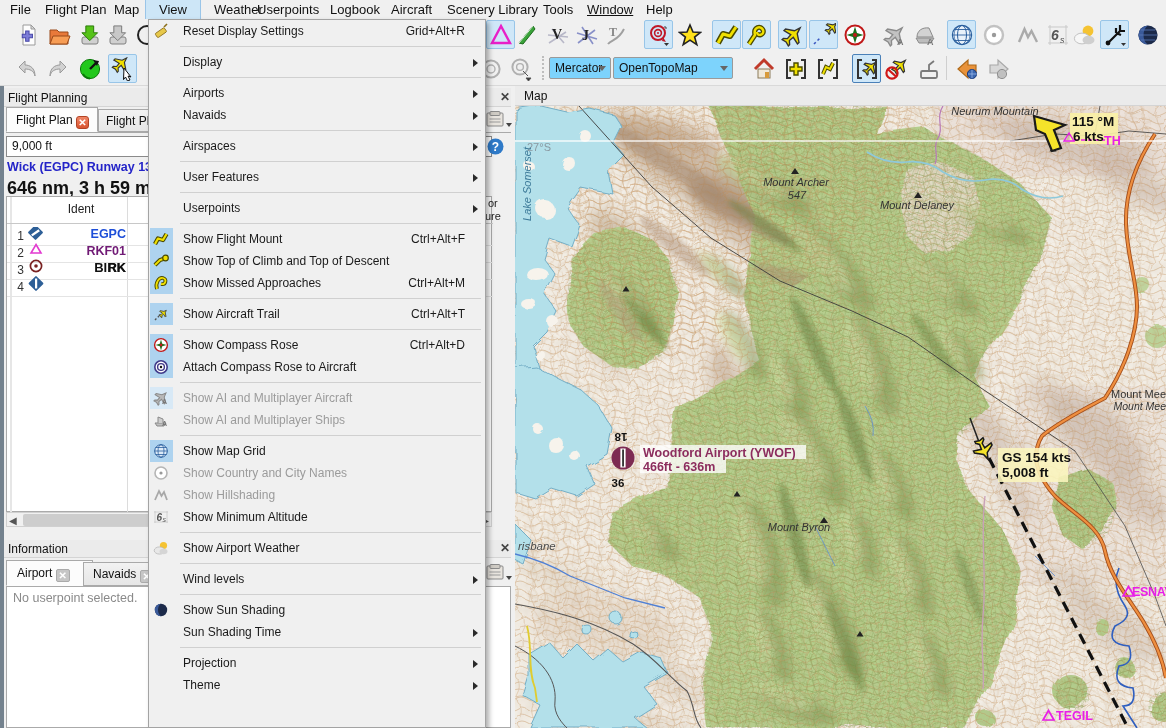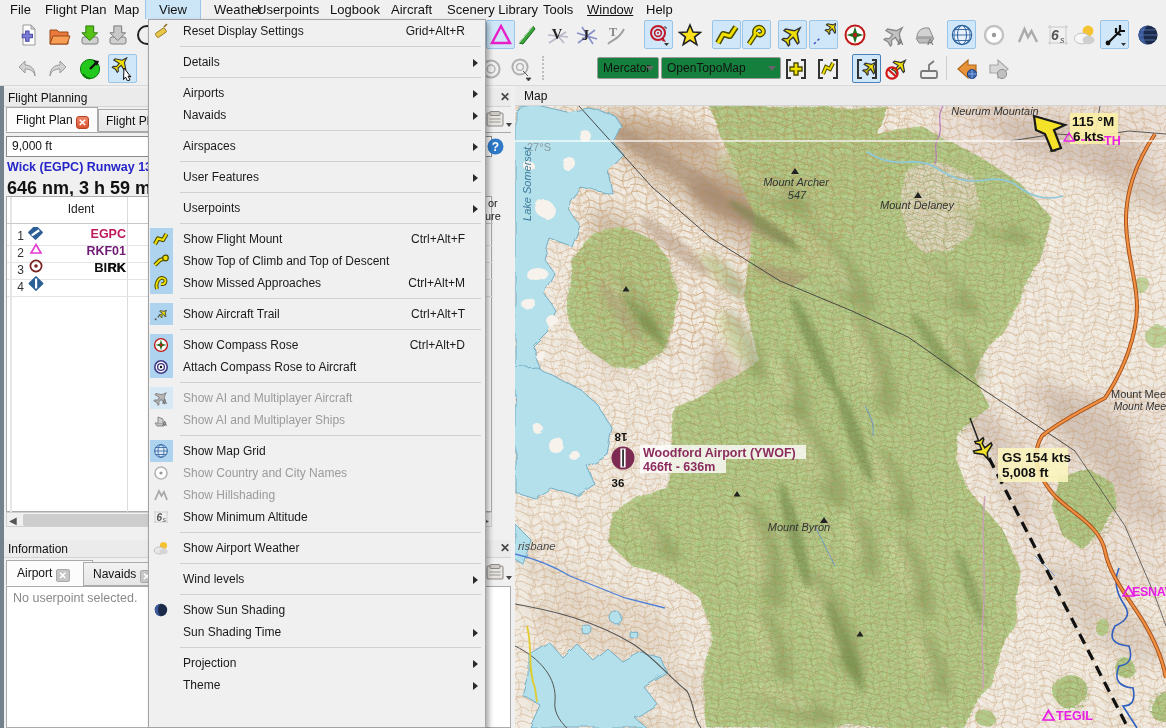--- a/index.html
+++ b/index.html
@@ -9,21 +9,21 @@
 .abs{position:absolute;}
 
 #menubar{position:absolute;left:0;top:0;width:1166px;height:19px;background:#f0f0f0;font-size:13px;color:#111;}
 #menubar span{position:absolute;top:0;height:19px;line-height:19px;}
 #mb-view{background:#cde6f7;outline:1px solid #9ac5e8;}
 
 #tb1{position:absolute;left:0;top:19px;width:1166px;height:33px;background:#f0f0f0;}
 #tb2{position:absolute;left:0;top:52px;width:1166px;height:34px;background:#f0f0f0;border-bottom:1px solid #d9d9d9;}
 .tbtn{position:absolute;width:29px;height:29px;display:flex;align-items:center;justify-content:center;border-radius:2px;}
 .on{background:#cfe7f8;border:1px solid #98c5e8;}
-.combo{position:absolute;height:22px;background:#15803d;border:1px solid #9a9a9a;border-radius:2px;font-size:12px;color:#111;line-height:20px;padding-left:5px;margin-left:48px;}
+.combo{position:absolute;height:22px;background:#7dd3fc;border:1px solid #9a9a9a;border-radius:2px;font-size:12px;color:#111;line-height:20px;padding-left:5px;}
 .combo .arr{position:absolute;right:4px;top:8px;width:0;height:0;border-left:4px solid transparent;border-right:4px solid transparent;border-top:5px solid #666;}
 
 #leftedge{position:absolute;left:0;top:86px;width:4px;height:642px;background:#74828e;}
 .docktitle{position:absolute;background:#ebebeb;border-bottom:1px solid #d4d4d4;font-size:12px;color:#111;}
 .dockx{position:absolute;color:#444;font-size:12px;font-weight:bold;}
 .tab{position:absolute;font-size:12px;color:#111;border:1px solid #a9a9a9;background:linear-gradient(#f2f2f2,#e6e6e6);}
 .tabactive{background:#fcfcfc;border-bottom:1px solid #fcfcfc;}
 .redx{display:inline-block;width:13px;height:13px;border-radius:3px;background:linear-gradient(#ef8566,#d9542f);border:1px solid #b34324;color:#fff;font-size:10px;font-weight:bold;line-height:12px;text-align:center;vertical-align:-2px;}
 .grayx{display:inline-block;width:14px;height:13px;border-radius:2px;background:#c6c6c6;border:1px solid #aaa;color:#fff;font-size:10px;font-weight:bold;line-height:12px;text-align:center;vertical-align:-2px;}
 
@@ -359,21 +359,21 @@
       <div class="abs" style="left:0;top:26px;width:486px;height:1px;background:#c8c8c8;"></div>
 
       <div class="abs" style="left:0;top:48px;width:486px;height:1px;background:#e4e4e4;"></div>
       <div class="abs" style="left:0;top:65px;width:486px;height:1px;background:#e4e4e4;"></div>
       <div class="abs" style="left:0;top:82px;width:486px;height:1px;background:#e4e4e4;"></div>
       <div class="abs" style="left:0;top:99px;width:486px;height:1px;background:#e4e4e4;"></div>
       <div class="rownum abs" style="left:0px;top:32px;width:17px;text-align:right;font-size:12px;color:#333;">1</div>
       <div class="rownum abs" style="left:0px;top:49px;width:17px;text-align:right;font-size:12px;color:#333;">2</div>
       <div class="rownum abs" style="left:0px;top:66px;width:17px;text-align:right;font-size:12px;color:#333;">3</div>
       <div class="rownum abs" style="left:0px;top:83px;width:17px;text-align:right;font-size:12px;color:#333;">4</div>
-      <div class="abs" style="left:30px;top:30px;width:89px;text-align:right;font-size:12.5px;font-weight:bold;color:#be185d;">EGPC</div>
+      <div class="abs" style="left:30px;top:30px;width:89px;text-align:right;font-size:12.5px;font-weight:bold;color:#1d4ed8;">EGPC</div>
       <div class="abs" style="left:30px;top:47px;width:89px;text-align:right;font-size:12.5px;font-weight:bold;color:#701a75;">RKF01</div>
       <div class="abs" style="left:30px;top:64px;width:89px;text-align:right;font-size:12.5px;font-weight:bold;color:#111;">RK</div>
       <div class="abs" style="left:30px;top:63px;width:89px;text-align:right;font-size:13px;font-weight:bold;color:#111;">BIRK</div>
       <svg class="abs" style="left:21px;top:30px;" width="18" height="86">
         <rect x="2" y="0" width="11" height="11" rx="1" fill="#2d5f97" transform="rotate(45 7.5 5.5)"></rect>
         <rect x="3" y="4.6" width="9" height="2.4" fill="#fff" transform="rotate(-35 7.5 5.8)"></rect>
         <path d="M8 17.5 L13 26 L3 26 Z" fill="none" stroke="#e23ad0" stroke-width="1.6"></path>
         <circle cx="8" cy="39" r="5.6" fill="none" stroke="#792222" stroke-width="1.7"></circle>
         <circle cx="8" cy="39" r="1.8" fill="#792222"></circle>
         <rect x="2.5" y="51" width="11" height="11" rx="1" fill="#2d5f97" transform="rotate(45 8 56.5)"></rect>
@@ -690,21 +690,21 @@
           <rect x="2" y="7" width="11" height="5" rx="1" fill="#e7c84a" stroke="#8a6d1c" stroke-width="0.8" transform="rotate(-35 8 9)"></rect>
           <path d="M11 4 L14 1" stroke="#8a6d1c" stroke-width="1.6"></path>
         </svg>
         <div class="txt">Reset Display Settings</div>
         <div class="sc">Grid+Alt+R</div>
       </div>
 <div class="msep">
         <div></div>
       </div>
 <div class="mi">
-        <div class="txt">Details</div>
+        <div class="txt">Display</div>
         <div class="sub"></div>
       </div>
 <div class="msep">
         <div></div>
       </div>
 <div class="mi">
         <div class="txt">Airports</div>
         <div class="sub"></div>
       </div>
 <div class="mi">

